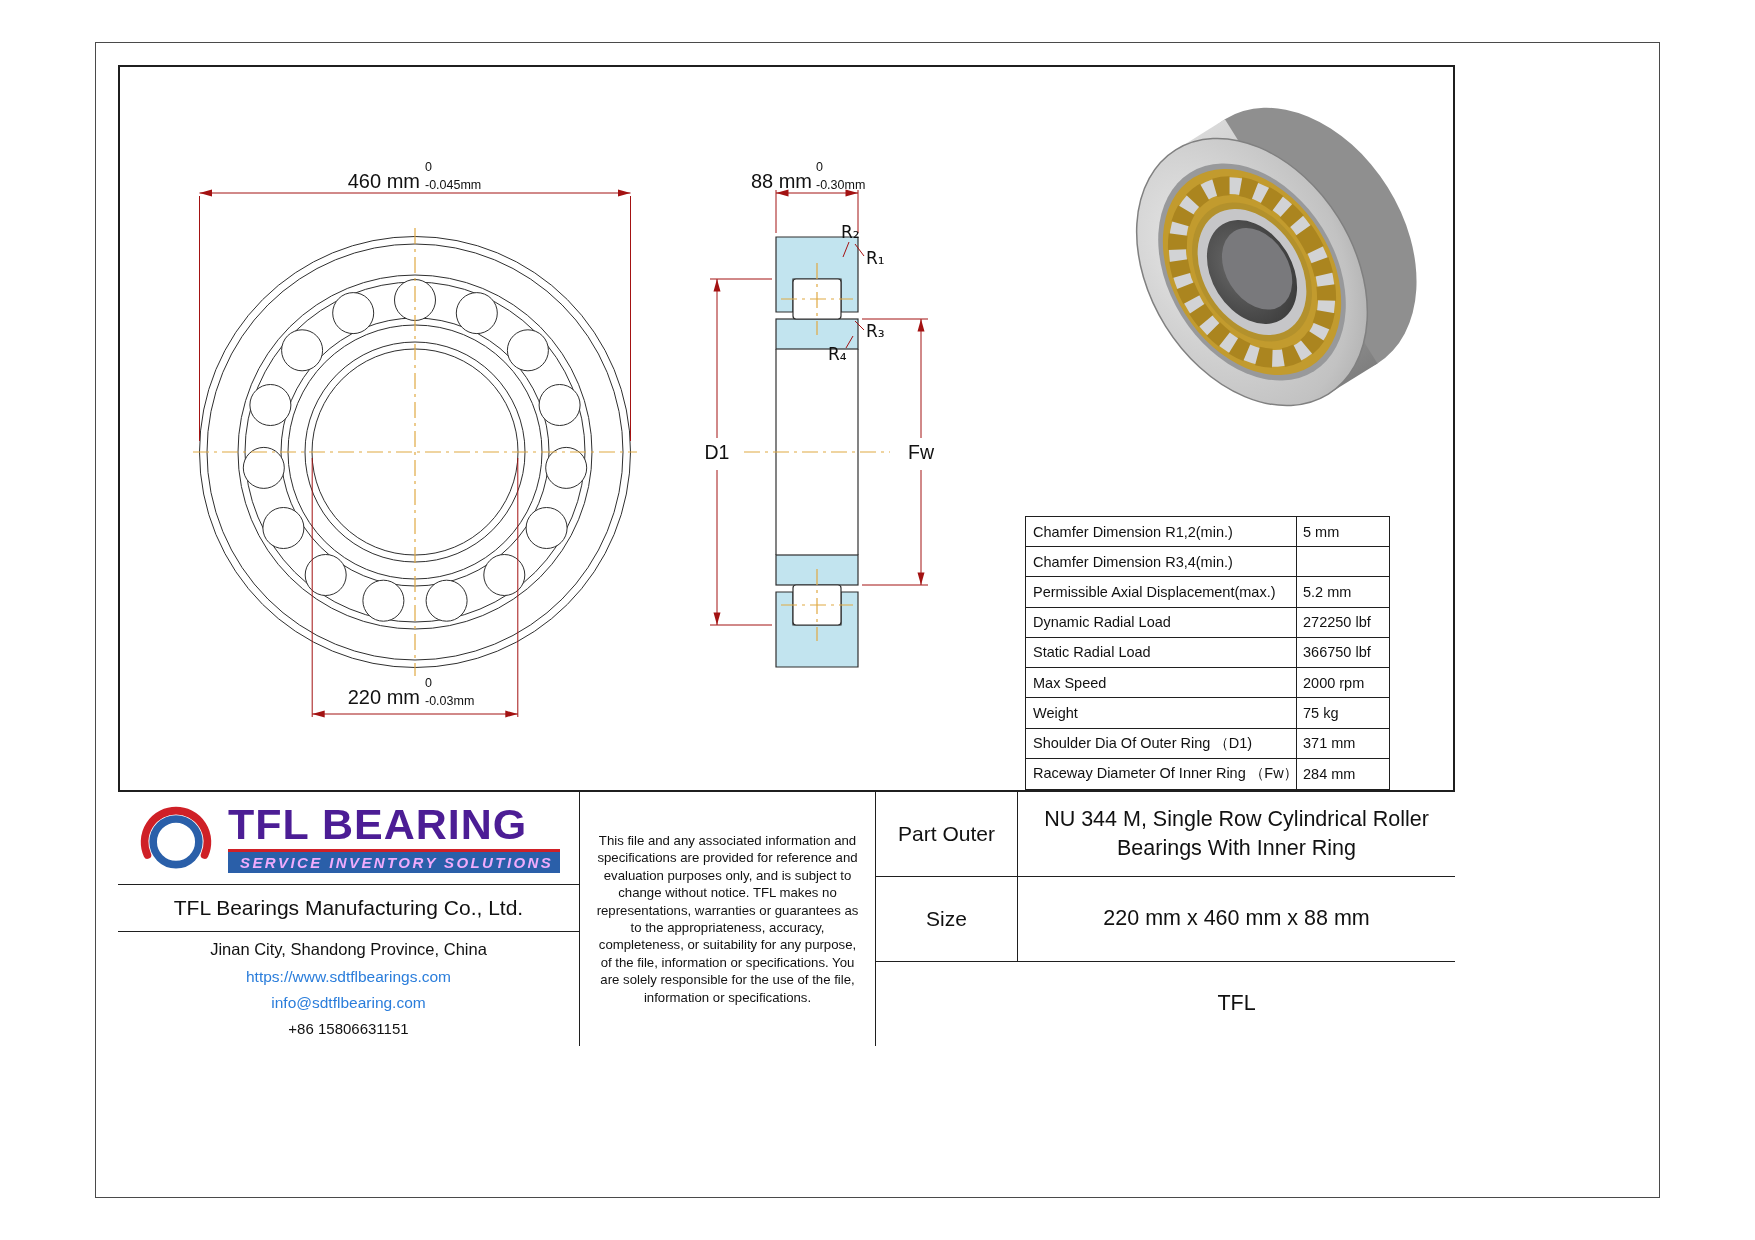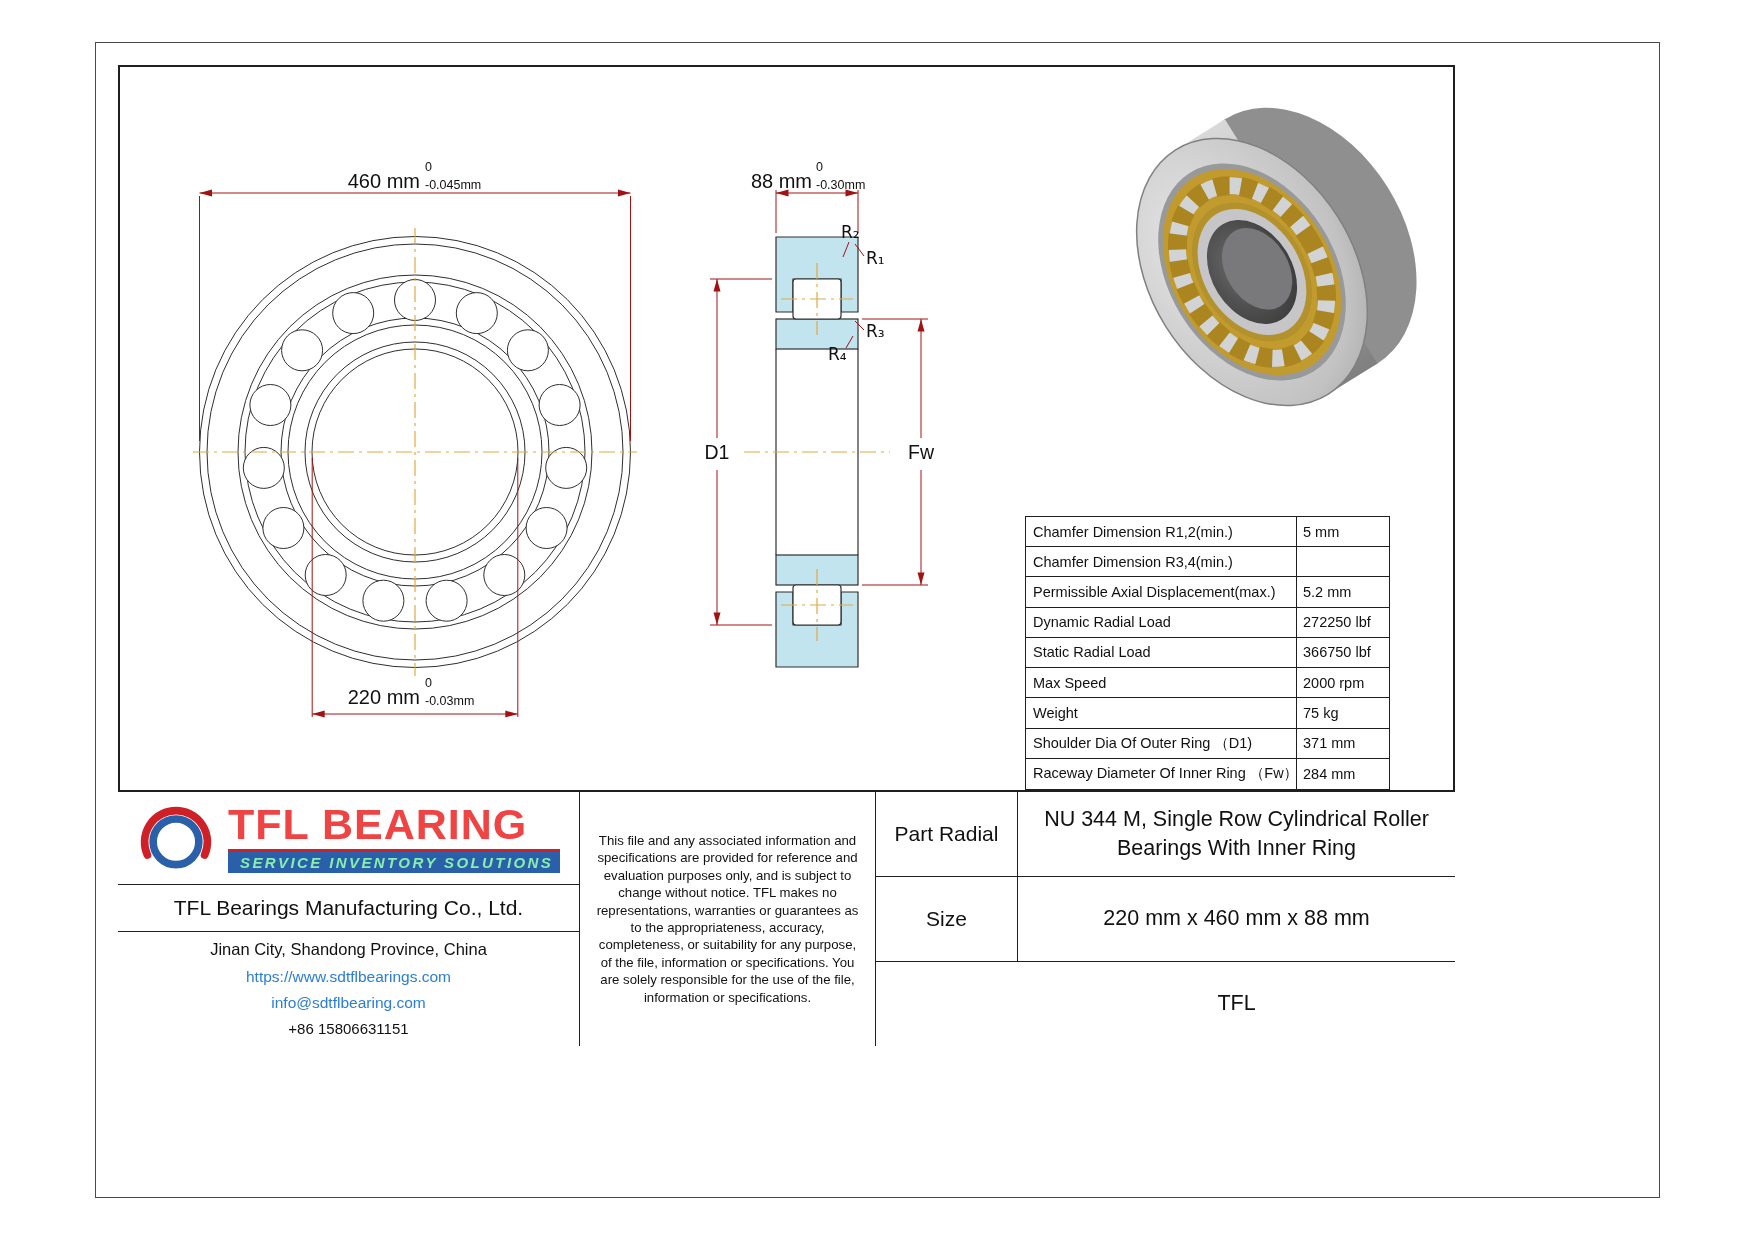--- a/index.html
+++ b/index.html
@@ -25,23 +25,23 @@
   .title-block{position:absolute;left:118px;top:790px;width:1337px;height:256px;
         box-sizing:border-box;border-top:2px solid #1f1f1f;display:grid;
         grid-template-columns:462px 296px 142px 437px;grid-template-rows:85px 85px 84px;
         background:#fff;}
   .tb-left{grid-column:1;grid-row:1/4;border-right:1px solid #1f1f1f;display:flex;
         flex-direction:column;box-sizing:border-box;}
   .logo-row{height:93px;border-bottom:1px solid #1f1f1f;display:flex;align-items:center;
         padding-left:16px;box-sizing:border-box;}
   .logo-mark{width:84px;height:80px;flex:0 0 auto;margin-right:10px;}
   .logo-text-wrap{width:332px;}
-  .wordmark{font-size:43px;font-weight:bold;color:#ef4444;letter-spacing:1px;line-height:1;
+  .wordmark{font-size:43px;font-weight:bold;color:#4c1d95;letter-spacing:1px;line-height:1;
         white-space:nowrap;}
-  .tagline{margin-top:3px;background:#2a5fa9;border-top:3px solid #cf2027;color:#86efac;
+  .tagline{margin-top:3px;background:#2a5fa9;border-top:3px solid #cf2027;color:#f0abfc;
         font-size:15px;font-weight:bold;font-style:italic;letter-spacing:2.4px;
         text-align:center;padding:2px 12px;white-space:nowrap;}
   .company-row{height:47px;border-bottom:1px solid #1f1f1f;display:flex;align-items:center;
         justify-content:center;font-size:21px;box-sizing:border-box;}
   .address-row{flex:1;display:flex;flex-direction:column;align-items:center;
         justify-content:center;gap:7px;line-height:1.25;}
   .addr-line1{font-size:16.5px;color:#111;}
   .addr-link{font-size:15.5px;color:#2a7ddb;text-decoration:none;cursor:pointer;}
   .addr-phone{font-size:15px;color:#111;}
   .tb-disc{grid-column:2;grid-row:1/4;border-right:1px solid #1f1f1f;box-sizing:border-box;
@@ -287,19 +287,19 @@
       <div class="address-row">
         <div class="addr-line1">Jinan City, Shandong Province, China</div>
         <a class="addr-link">https://www.sdtflbearings.com</a>
         <a class="addr-link">info@sdtflbearing.com</a>
         <div class="addr-phone">+86 15806631151</div>
       </div>
     </div>
 
     <div class="tb-disc">This file and any associated information and specifications are provided for reference and evaluation purposes only, and is subject to change without notice. TFL makes no representations, warranties or guarantees as to the appropriateness, accuracy, completeness, or suitability for any purpose, of the file, information or specifications.  You are solely responsible for the use of the file, information or specifications.</div>
 
-    <div class="tb-cell tb-label bb" style="grid-column:3;grid-row:1;">Part Radial</div>
+    <div class="tb-cell tb-label bb" style="grid-column:3;grid-row:1;">Part Outer</div>
     <div class="tb-cell tb-value bb" style="grid-column:4;grid-row:1;">NU 344 M, Single Row Cylindrical Roller Bearings With Inner Ring</div>
     <div class="tb-cell tb-label bb" style="grid-column:3;grid-row:2;">Size</div>
     <div class="tb-cell tb-value bb" style="grid-column:4;grid-row:2;">220 mm x 460 mm x 88 mm</div>
     <div class="tb-cell tb-value" style="grid-column:4;grid-row:3;">TFL</div>
   </div>
 </div>
 
 </body></html>

